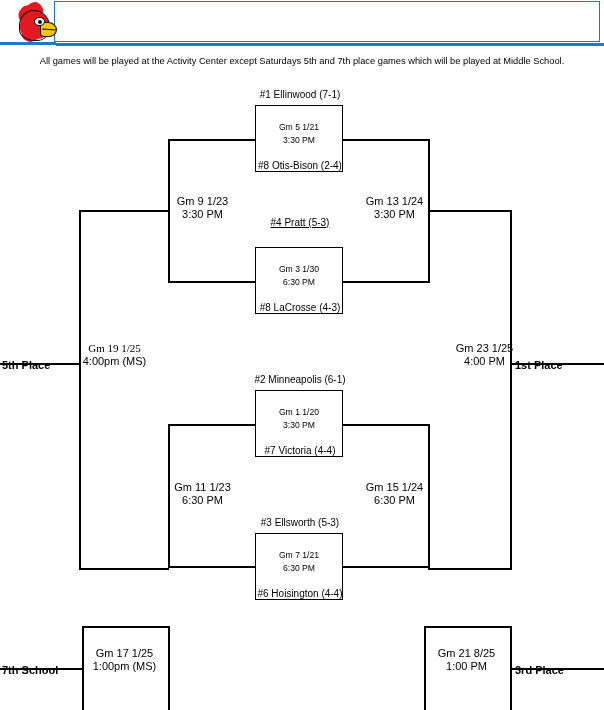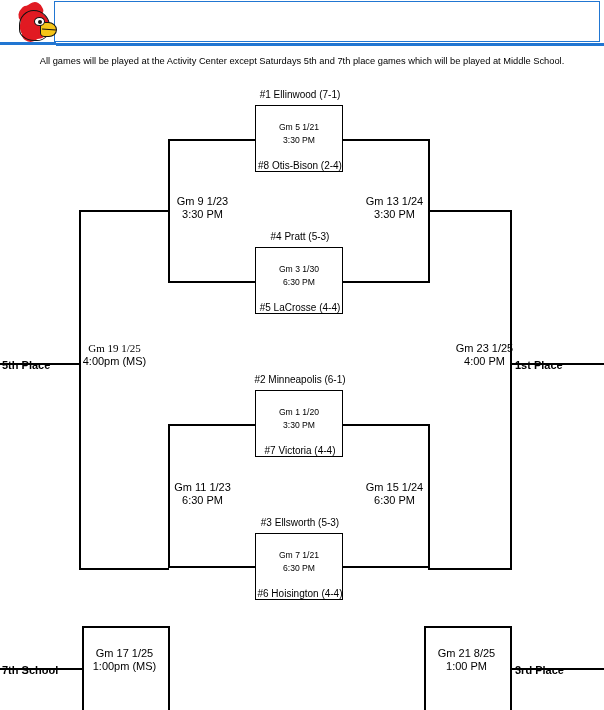--- a/index.html
+++ b/index.html
@@ -72,25 +72,25 @@
 </div>
 
 <div id="subtitle">All games will be played at the Activity Center except Saturdays 5th and 7th place games which will be played at Middle School.</div>
 
 <div class="teamlabel" style="left:205px;top:89px;width:190px;">#1 Ellinwood (7-1)</div>
 <div class="gamebox" style="left:255px;top:105px;width:88px;height:67px;"></div>
 <div class="gametext" style="left:255px;top:121px;width:88px;">Gm 5 1/21</div>
 <div class="gametext" style="left:255px;top:134px;width:88px;">3:30 PM</div>
 <div class="teamlabel" style="left:205px;top:160px;width:190px;">#8 Otis-Bison (2-4)</div>
 
-<div class="teamlabel" style="left:205px;top:231px;width:190px;">#4 Pratt (5-3)</div>
+<div class="teamlabel" style="left:205px;top:217px;width:190px;text-decoration:underline;">#4 Pratt (5-3)</div>
 <div class="gamebox" style="left:255px;top:247px;width:88px;height:67px;"></div>
 <div class="gametext" style="left:255px;top:263px;width:88px;">Gm 3 1/30</div>
 <div class="gametext" style="left:255px;top:276px;width:88px;">6:30 PM</div>
-<div class="teamlabel" style="left:205px;top:302px;width:190px;">#5 LaCrosse (4-4)</div>
+<div class="teamlabel" style="left:205px;top:302px;width:190px;">#8 LaCrosse (4-3)</div>
 
 <div class="teamlabel" style="left:205px;top:374px;width:190px;">#2 Minneapolis (6-1)</div>
 <div class="gamebox" style="left:255px;top:390px;width:88px;height:67px;"></div>
 <div class="gametext" style="left:255px;top:406px;width:88px;">Gm 1 1/20</div>
 <div class="gametext" style="left:255px;top:419px;width:88px;">3:30 PM</div>
 <div class="teamlabel" style="left:205px;top:445px;width:190px;">#7 Victoria (4-4)</div>
 
 <div class="teamlabel" style="left:205px;top:517px;width:190px;">#3 Ellsworth (5-3)</div>
 <div class="gamebox" style="left:255px;top:533px;width:88px;height:67px;"></div>
 <div class="gametext" style="left:255px;top:549px;width:88px;">Gm 7 1/21</div>

